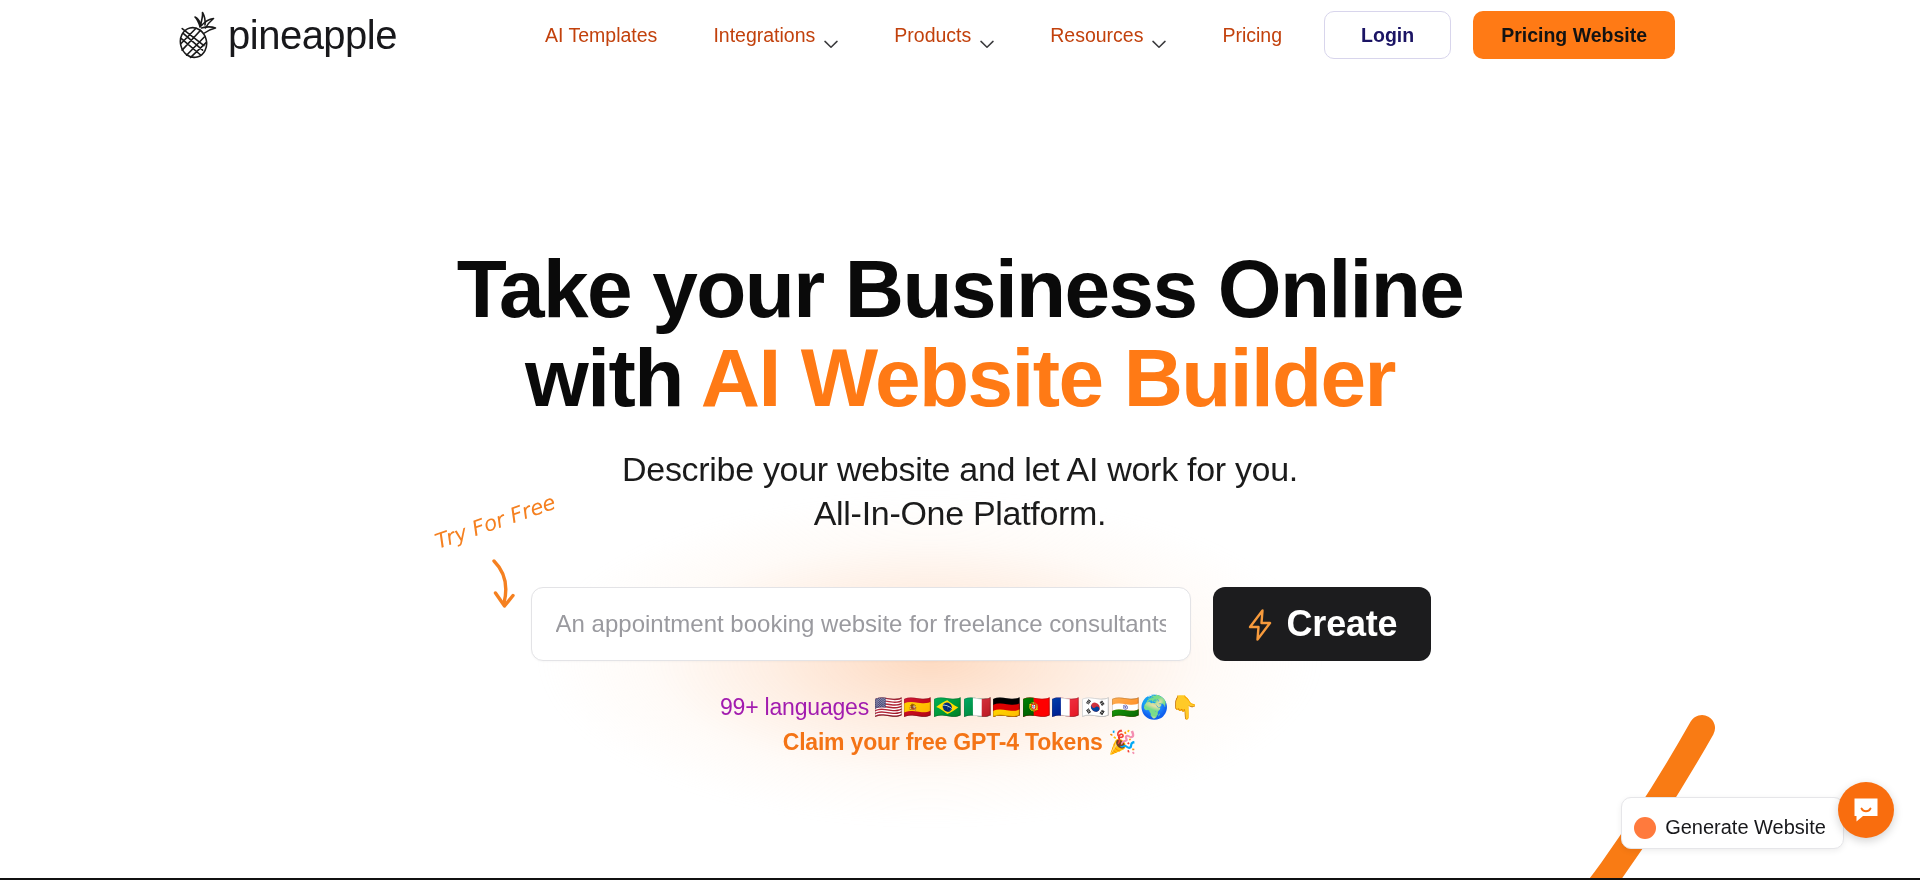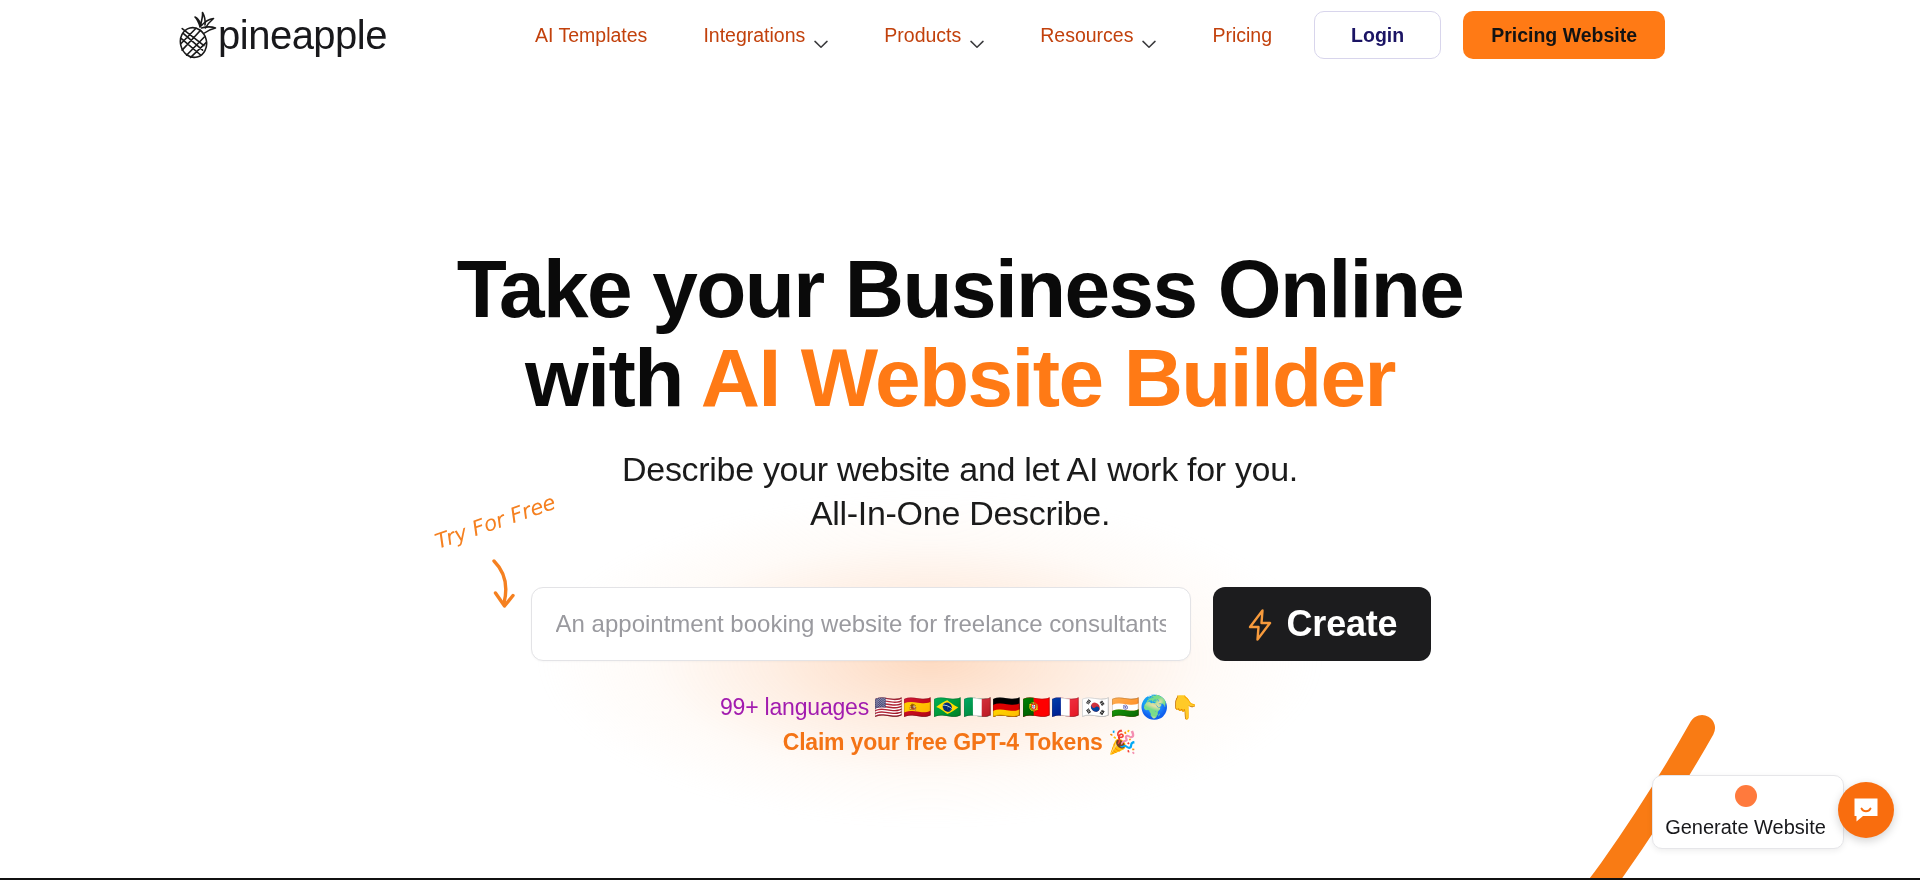--- a/index.html
+++ b/index.html
@@ -41,20 +41,21 @@
     z-index: 5;
     height: 70px;
     display: flex;
     align-items: center;
     padding: 0 0 0 176px;
   }
 
   #brand {
     display: flex;
     align-items: center;
+    gap: 10px;
     text-decoration: none;
     color: #111;
     flex: 0 0 auto;
   }
   #brand .logo-mark { width: 42px; height: 48px; display: block; }
   #brand .logo-word {
     font-size: 40px;
     letter-spacing: -0.5px;
     font-weight: 400;
     color: #18181b;
@@ -253,27 +254,26 @@
     position: absolute;
     right: 76px;
     bottom: 31px;
     z-index: 8;
     display: flex;
     align-items: center;
     gap: 9px;
     background: #ffffff;
     border: 1px solid #e6e6e9;
     border-radius: 10px;
-    padding: 9px 17px 9px 12px;
+    padding: 18px 17px 9px 12px;
     font-size: 20px;
     color: #18181b;
     cursor: pointer;
     box-shadow: 0 2px 6px rgba(0,0,0,0.07);
     white-space: nowrap;
-    flex-direction: column;
   }
   #generate-website-badge .mini-pine {
     width: 22px; height: 22px; border-radius: 50%;
     background: #ff7a3d; display: block; flex: 0 0 auto;
   }
 
   #chat-widget-button {
     position: absolute;
     right: 26px;
     bottom: 42px;
@@ -375,21 +375,21 @@
 
 <main id="hero">
 
   <h1 id="headline">
     <span>Take your Business Online</span><br>
     <span>with </span><span class="accent">AI Website Builder</span>
   </h1>
 
   <p id="subheadline">
     <span>Describe your website and let AI work for you.</span><br>
-    <span>All-In-One Describe.</span>
+    <span>All-In-One Platform.</span>
   </p>
 
   <div id="prompt-area">
 
     <div id="try-free-annotation">
       <span class="tf-text">Try For Free</span>
       <svg viewBox="0 0 140 110" xmlns="http://www.w3.org/2000/svg">
         <path d="M62 36 C74 48 76 62 72 78" fill="none" stroke="#f58020" stroke-width="3.4" stroke-linecap="round"></path>
         <path d="M63.5 68 L72.5 81 L81 70.5" fill="none" stroke="#f58020" stroke-width="3.4" stroke-linecap="round" stroke-linejoin="round"></path>
       </svg>

